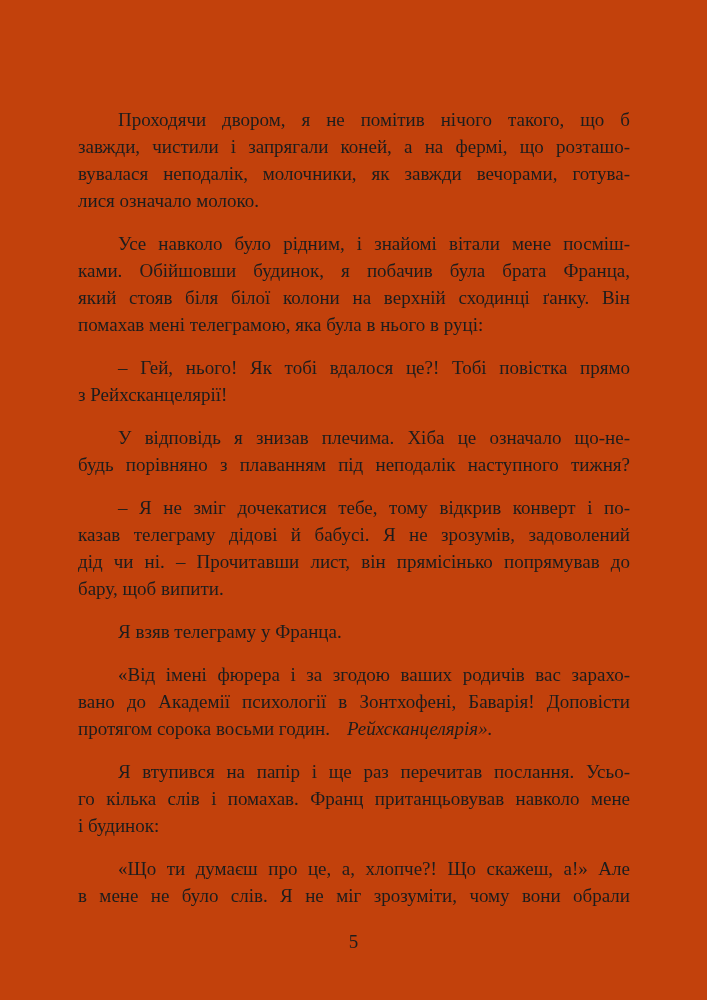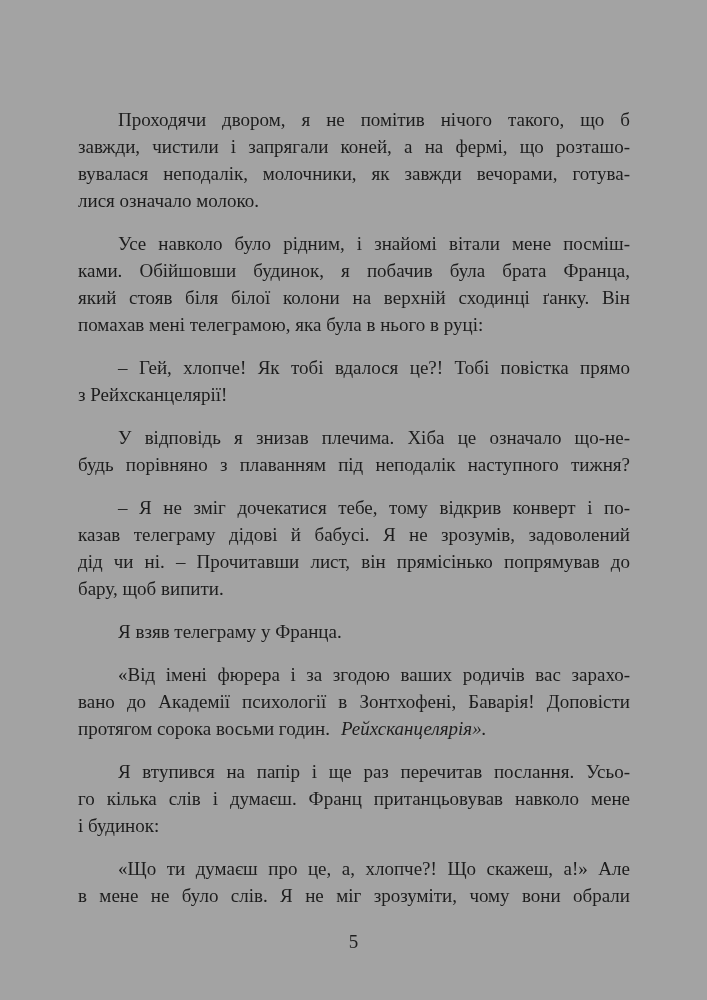--- a/index.html
+++ b/index.html
@@ -4,21 +4,21 @@
 <style>
   html, body {
     margin: 0;
     padding: 0;
     background: #ffffff;
   }
   .page {
     position: relative;
     width: 707px;
     height: 1000px;
-    background: #a3a3a3;
+    background: #c2410c;
     font-family: "Liberation Serif", serif;
     color: #1d1d1d;
     overflow: hidden;
   }
   .text-block {
     position: absolute;
     left: 78px;
     top: 96px;
     width: 552px;
   }
@@ -37,21 +37,21 @@
   }
   .e {
     text-align: left;
     text-align-last: left;
   }
   .first {
     text-indent: 40px;
   }
   .italic {
     font-style: italic;
-    margin-left: 11px;
+    margin-left: 17px;
   }
   .page-number {
     position: absolute;
     left: 0;
     top: 928px;
     width: 707px;
     text-align: center;
     font-size: 19px;
     line-height: 27px;
   }
@@ -73,21 +73,21 @@
     <p class="para">
       </p>
       <div class="line j first">Усе навколо було рідним, і знайомі вітали мене посміш-</div>
       <div class="line j">ками. Обійшовши будинок, я побачив була брата Франца,</div>
       <div class="line j">який стояв біля білої колони на верхній сходинці ґанку. Він</div>
       <div class="line e">помахав мені телеграмою, яка була в нього в руці:</div>
     <p></p>
 
     <p class="para">
       </p>
-      <div class="line j first">– Гей, хлопче! Як тобі вдалося це?! Тобі повістка прямо</div>
+      <div class="line j first">– Гей, нього! Як тобі вдалося це?! Тобі повістка прямо</div>
       <div class="line e">з Рейхсканцелярії!</div>
     <p></p>
 
     <p class="para">
       </p>
       <div class="line j first">У відповідь я знизав плечима. Хіба це означало що-не-</div>
       <div class="line j">будь порівняно з плаванням під неподалік наступного тижня?</div>
     <p></p>
 
     <p class="para">
@@ -106,21 +106,21 @@
     <p class="para">
       </p>
       <div class="line j first">«Від імені фюрера і за згодою ваших родичів вас зарахо-</div>
       <div class="line j">вано до Академії психології в Зонтхофені, Баварія! Доповісти</div>
       <div class="line e"><span>протягом сорока восьми годин.</span><span class="italic">Рейхсканцелярія».</span></div>
     <p></p>
 
     <p class="para">
       </p>
       <div class="line j first">Я втупився на папір і ще раз перечитав послання. Усьо-</div>
-      <div class="line j">го кілька слів і думаєш. Франц пританцьовував навколо мене</div>
+      <div class="line j">го кілька слів і помахав. Франц пританцьовував навколо мене</div>
       <div class="line e">і будинок:</div>
     <p></p>
 
     <p class="para">
       </p>
       <div class="line j first">«Що ти думаєш про це, а, хлопче?! Що скажеш, а!» Але</div>
       <div class="line j">в мене не було слів. Я не міг зрозуміти, чому вони обрали</div>
     <p></p>
 
   </div>

